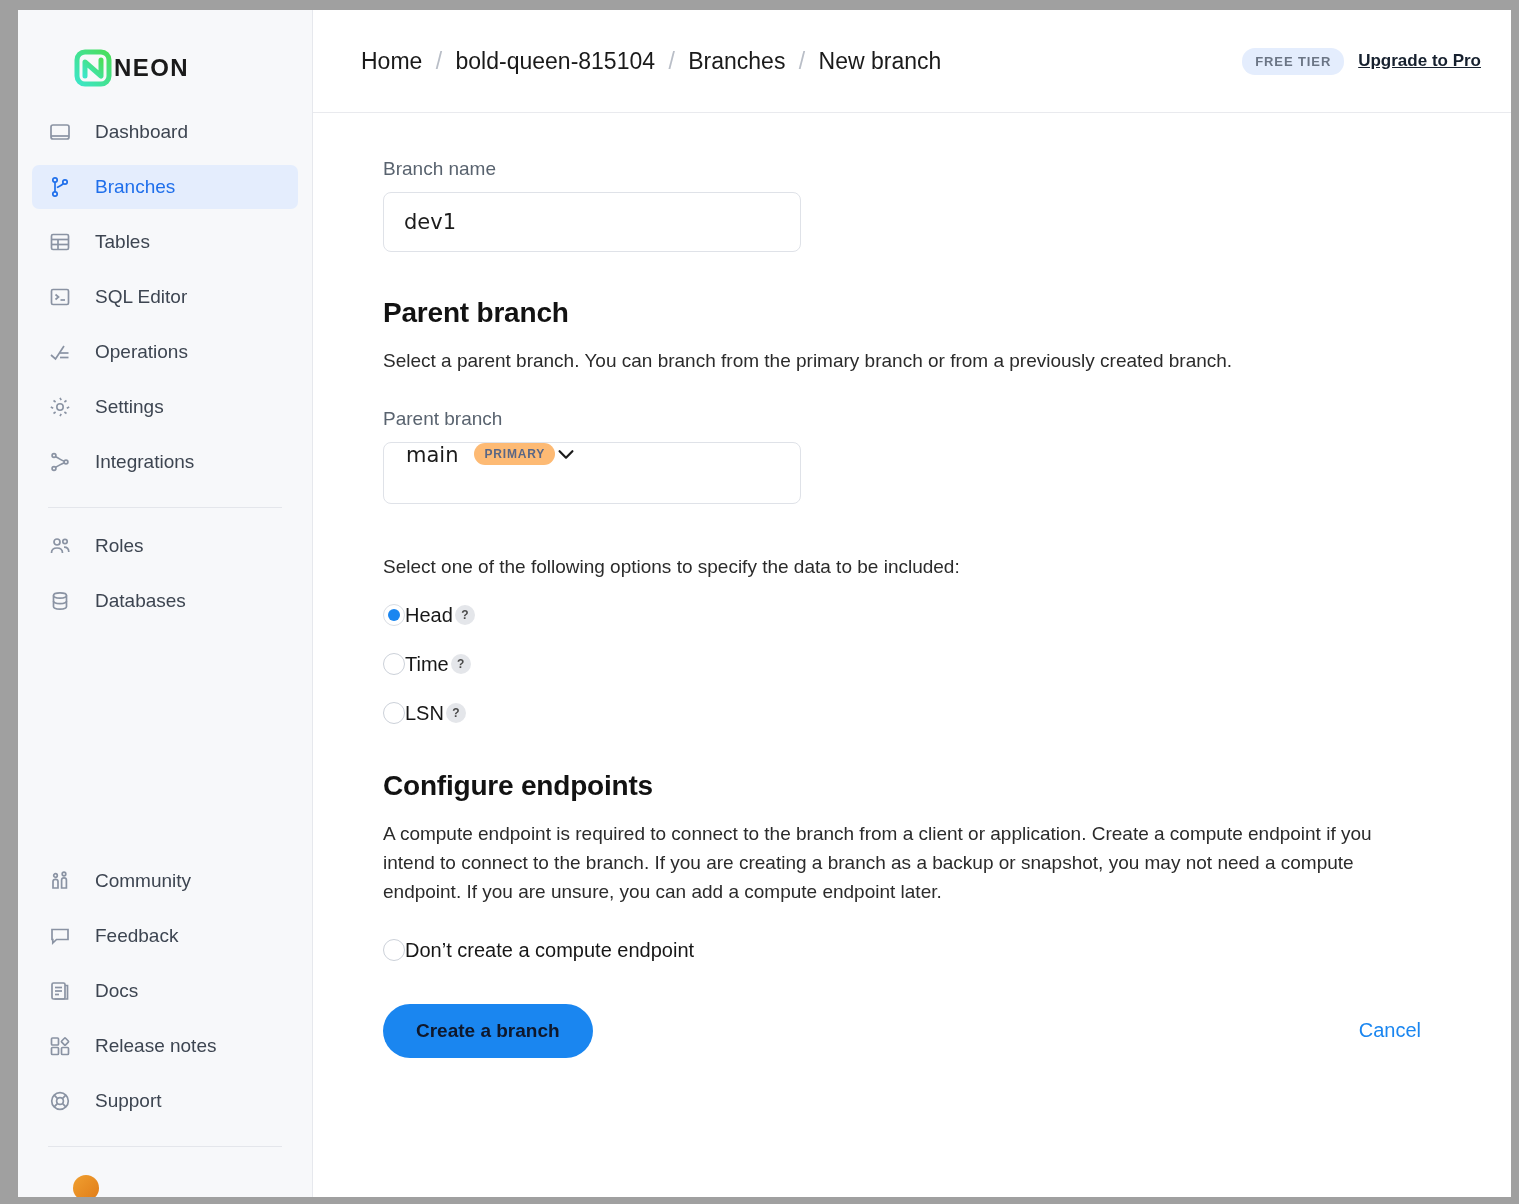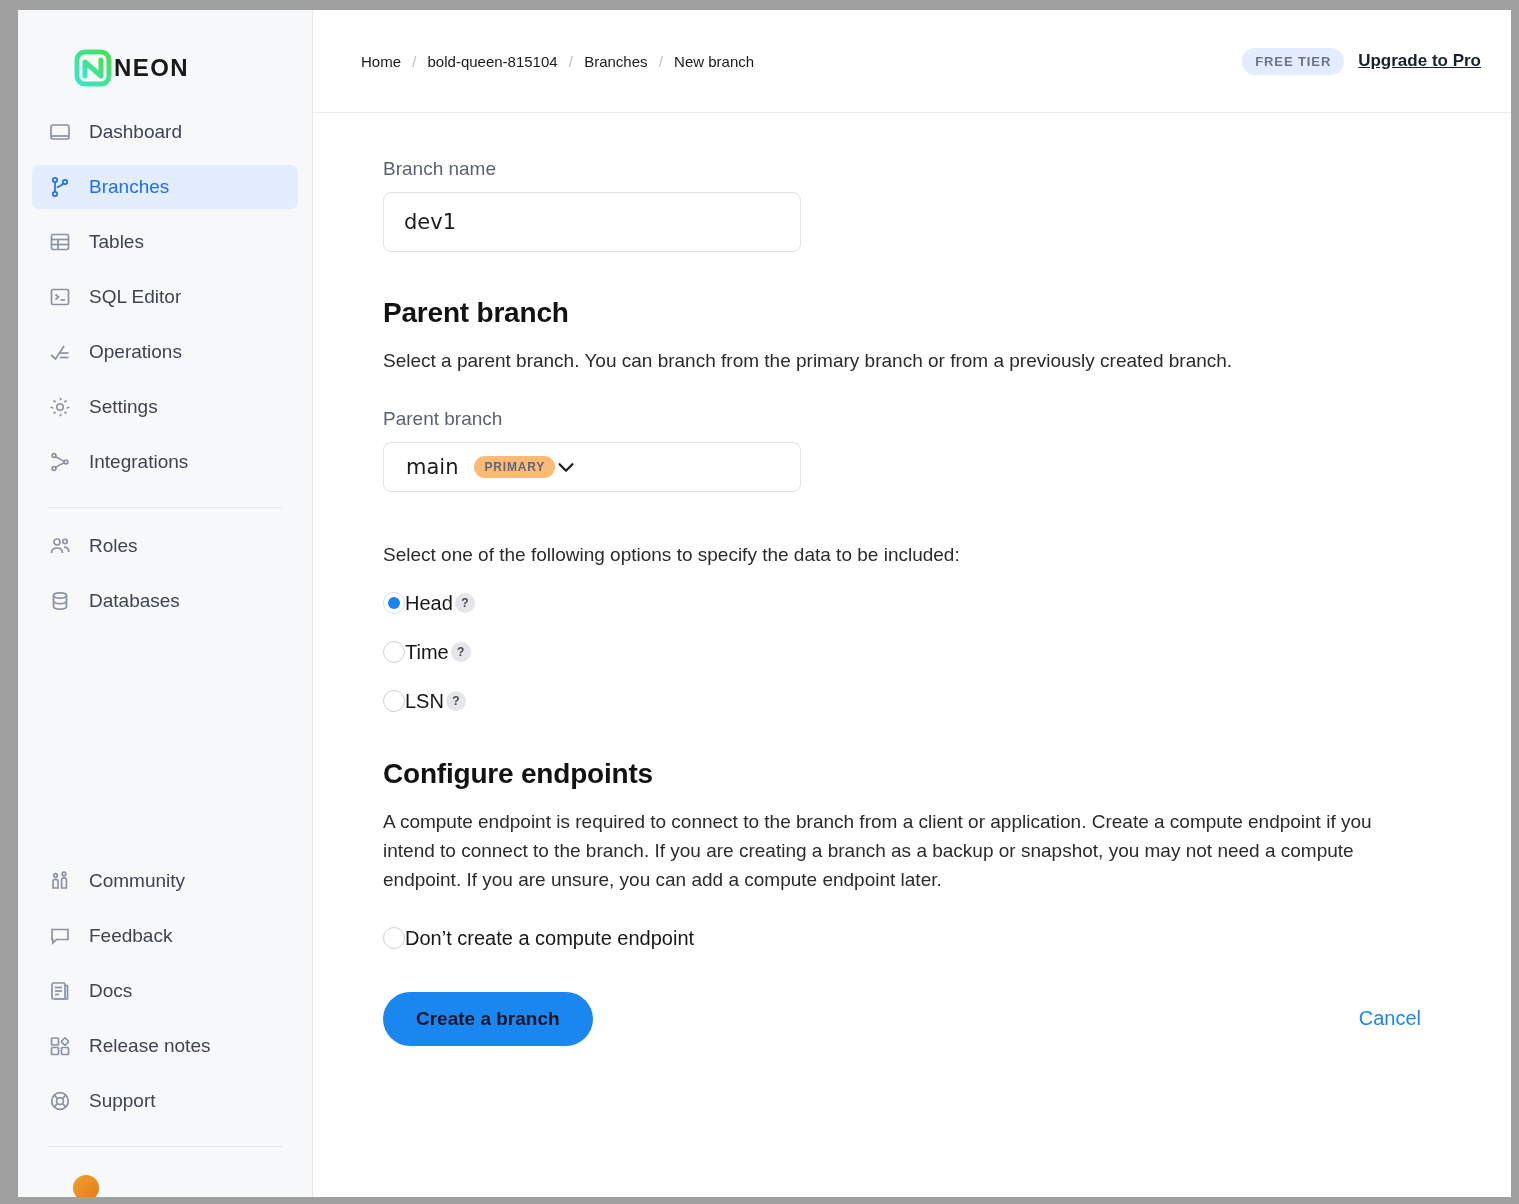--- a/index.html
+++ b/index.html
@@ -40,21 +40,21 @@
   .logo-word {
     font-size: 24px;
     font-weight: bold;
     letter-spacing: 1.4px;
     color: #1a1a1a;
   }
   .nav-group { padding: 14px 14px 0 14px; }
   .nav-item {
     display: flex;
     align-items: center;
-    gap: 17px;
+    gap: 23px;
     height: 44px;
     padding: 0 16px;
     border-radius: 7px;
     color: #3d4551;
     font-size: 19px;
     cursor: pointer;
     margin-bottom: 11px;
   }
   .nav-item .nav-ico { width: 24px; height: 24px; flex: 0 0 24px; display: block; color: #8a93a3; }
   .nav-item.active {
@@ -82,21 +82,21 @@
   
   #main { flex: 1 1 auto; display: flex; flex-direction: column; min-width: 0; background:#fff; }
   #header {
     height: 103px;
     flex: 0 0 103px;
     border-bottom: 1px solid #e9eaee;
     display: flex;
     align-items: center;
     padding: 0 30px 0 48px;
   }
-  .breadcrumb { font-size: 15px; color: #1a1a1a; white-space: nowrap; }
+  .breadcrumb { font-size: 23px; color: #1a1a1a; white-space: nowrap; }
   .breadcrumb .sep { color: #b9bec7; margin: 0 7px; }
   .crumb { color: #1a1a1a; cursor: pointer; }
   .crumb.last { cursor: default; }
   .header-right {
     margin-left: auto;
     display: flex;
     align-items: center;
     gap: 14px;
   }
   .tier-badge {
@@ -148,26 +148,26 @@
   }
   .section-desc {
     font-size: 19px;
     color: #2b2b2b;
     line-height: 1.52;
     max-width: 1010px;
     margin-bottom: 32px;
   }
   .select-box {
     width: 418px;
-    height: 50px;
+    height: 62px;
     border: 1px solid #dfe2e8;
     border-radius: 8px;
     background: #fff;
     display: flex;
-    align-items: center;
+    align-items: flex-start;
     padding: 0 18px 0 22px;
     cursor: pointer;
   }
   .select-value { font-size: 21px; color: #1c1c1c; font-family: "DejaVu Sans", sans-serif; }
   .primary-badge {
     background: #fdba74;
     color: #5a6785;
     font-size: 12px;
     font-weight: bold;
     letter-spacing: 0.8px;

